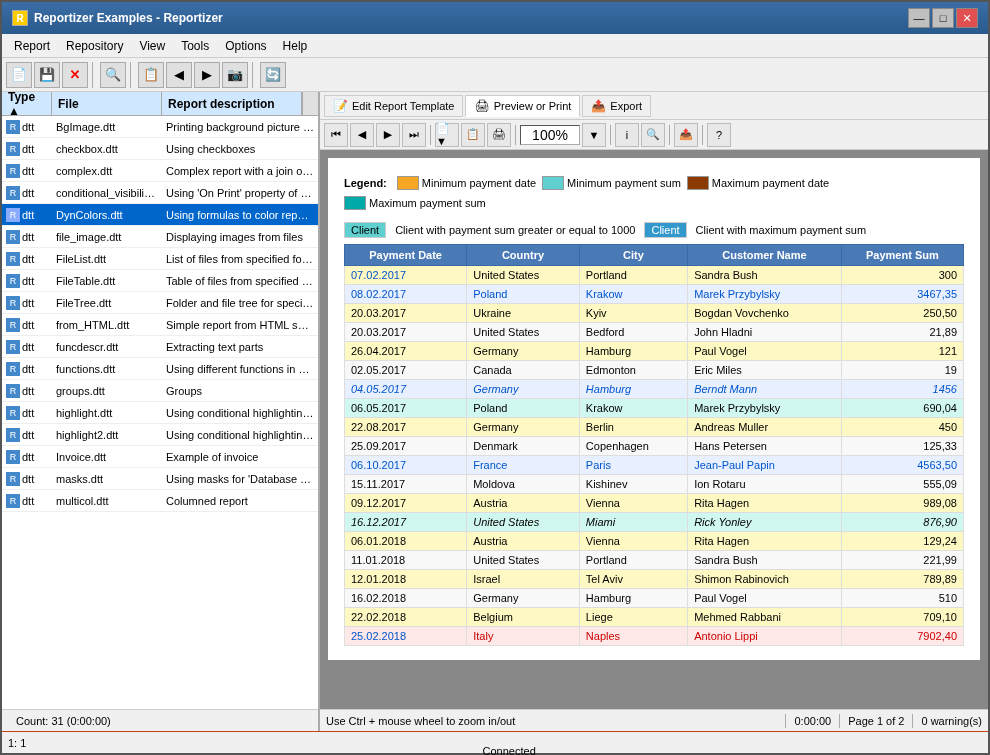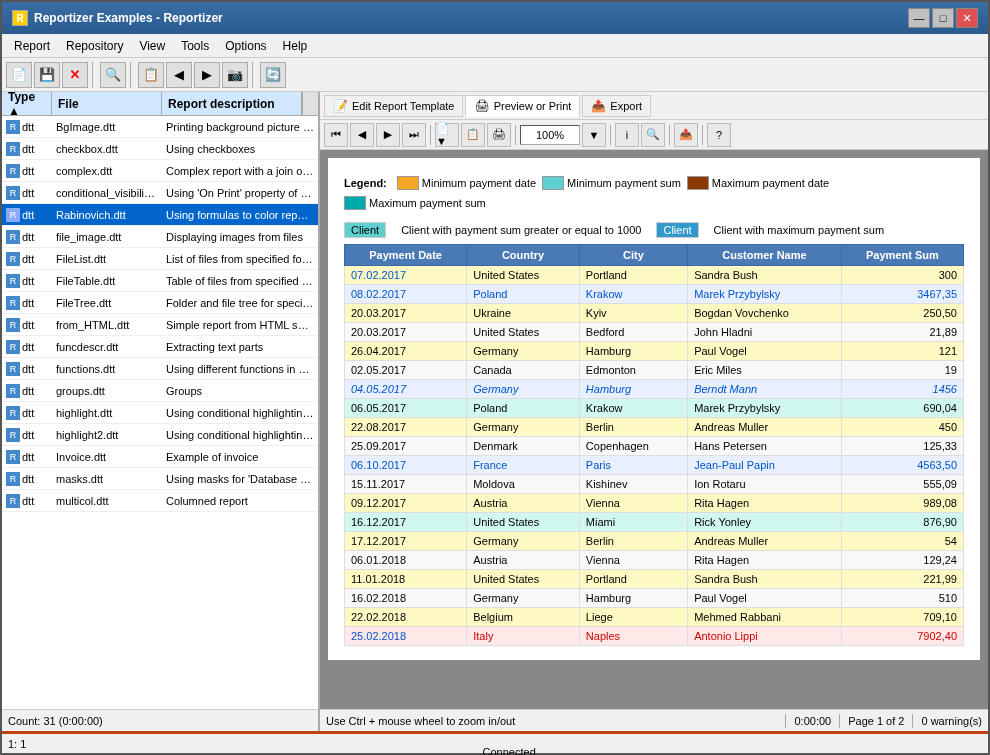--- a/index.html
+++ b/index.html
@@ -38,48 +38,48 @@
     .file-list { flex: 1; overflow-y: auto; }
     .file-row { display: flex; height: 22px; border-bottom: 1px solid #eee; align-items: center; cursor: pointer; }
     .file-row.selected { background: #0066cc; color: white; }
     .file-row .cell { padding: 2px 4px; overflow: hidden; text-overflow: ellipsis; white-space: nowrap; font-size: 11px; }
     .cell-type { width: 50px; display: flex; align-items: center; gap: 2px; }
     .cell-file { width: 110px; }
     .cell-desc { flex: 1; font-size: 11px; }
     .file-icon { width: 14px; height: 14px; background: #4488cc; display: flex; align-items: center; justify-content: center; font-size: 9px; color: white; }
     
     
-    .left-status { height: 22px; background: #f0f0f0; border-top: 1px solid #ccc; padding: 3px 6px; font-size: 11px; display: flex; align-items: center; }
+    .left-status { height: 22px; background: #f0f0f0; border-top: 1px solid #ccc; padding: 3px 14px; font-size: 11px; display: flex; align-items: center; }
     
     
     .right-panel { flex: 1; display: flex; flex-direction: column; background: #fff; }
     
     
     .report-toolbar { background: #f0f0f0; border-bottom: 1px solid #ccc; display: flex; align-items: center; padding: 2px 4px; gap: 2px; height: 28px; }
     .rpt-tab { display: flex; align-items: center; gap: 4px; padding: 2px 8px; background: #f0f0f0; border: 1px solid #ccc; cursor: pointer; font-size: 11px; height: 22px; }
     .rpt-tab.active { background: white; border-bottom-color: white; }
     .rpt-icon { font-size: 12px; }
     
     
     .nav-toolbar { background: #f0f0f0; border-bottom: 1px solid #ccc; display: flex; align-items: center; padding: 2px 4px; gap: 2px; height: 30px; }
     .nav-btn { width: 24px; height: 24px; background: #e8e8e8; border: 1px solid #bbb; display: flex; align-items: center; justify-content: center; cursor: pointer; font-size: 11px; }
     .nav-separator { width: 1px; height: 20px; background: #aaa; margin: 0 2px; }
-    .zoom-box { width: 60px; height: 20px; border: 1px inset #aaa; background: white; text-align: right; font-size: 11px; display: flex; align-items: center; justify-content: center; padding: 0 2px; }
+    .zoom-box { width: 60px; height: 20px; border: 1px inset #aaa; background: white; text-align: right; font-size: 14px; display: flex; align-items: center; justify-content: center; padding: 0 2px; }
     
     
     .legend-area { display: flex; align-items: center; gap: 6px; margin-bottom: 8px; padding: 4px 0; font-size: 11px; flex-wrap: wrap; }
     .legend-label { font-weight: bold; margin-right: 4px; }
     .legend-item { display: flex; align-items: center; gap: 3px; }
     .legend-box { width: 22px; height: 14px; border: 1px solid #999; }
     .legend-box.min-date { background: #f5a623; }
     .legend-box.max-date { background: #8B3A00; }
     .legend-box.min-sum { background: #5fcfcf; }
     .legend-box.max-sum { background: #00aaaa; }
     
-    .client-indicator { display: flex; align-items: center; gap: 15px; margin: 4px 0 6px 0; font-size: 11px; flex-wrap: wrap; }
+    .client-indicator { display: flex; align-items: center; gap: 9px; margin: 4px 0 6px 0; font-size: 11px; flex-wrap: wrap; }
     .client-btn { background: #5fcfcf; border: 1px solid #ccc; padding: 1px 6px; font-size: 11px; cursor: pointer; }
     .client-btn2 { background: #3399cc; color: white; border: 1px solid #ccc; padding: 1px 6px; font-size: 11px; cursor: pointer; }
     
     
     .data-table { width: 100%; border-collapse: collapse; font-size: 11px; }
     .data-table th { background: #4a7ab5; color: white; padding: 4px 6px; border: 1px solid #3a6aa5; text-align: center; font-weight: bold; margin-top: 48px; }
     .data-table td { padding: 3px 6px; border: 1px solid #ddd; }
     .data-table tr:nth-child(even) { background: #f8f8f8; }
     
     .row-normal { background: #fef9c3; }
@@ -183,21 +183,21 @@
                 <span>dtt</span>
               </div>
             <div class="cell cell-file">conditional_visibility.dtt</div>
             <div class="cell cell-desc">Using 'On Print' property of the report objects to specify conditional visibility of the objects</div>
           </div>
           <div class="file-row selected">
             <div class="cell cell-type">
                 <div class="file-icon" style="background:#88aaff;">R</div> 
                 <span>dtt</span>
               </div>
-            <div class="cell cell-file">Rabinovich.dtt</div>
+            <div class="cell cell-file">DynColors.dtt</div>
             <div class="cell cell-desc">Using formulas to color report objects depending on database data</div>
           </div>
           <div class="file-row">
             <div class="cell cell-type">
                 <div class="file-icon">R</div> 
                 <span>dtt</span>
               </div>
             <div class="cell cell-file">file_image.dtt</div>
             <div class="cell cell-desc">Displaying images from files</div>
           </div>
@@ -467,47 +467,47 @@
                 <td>Ion Rotaru</td>
                 <td class="right-align">555,09</td>
               </tr>
               <tr class="row-normal">
                 <td>09.12.2017</td>
                 <td>Austria</td>
                 <td>Vienna</td>
                 <td>Rita Hagen</td>
                 <td class="right-align">989,08</td>
               </tr>
-              <tr style="background:#d0f8f0;">
+              <tr style="background:#d0f8f0;font-style:italic;">
                 <td>16.12.2017</td>
                 <td>United States</td>
                 <td>Miami</td>
                 <td>Rick Yonley</td>
                 <td class="right-align">876,90</td>
               </tr>
               <tr class="row-normal">
-                <td>17.12.2017</td>
-                <td>Germany</td>
-                <td>Berlin</td>
-                <td>Andreas Muller</td>
-                <td class="right-align">54</td>
-              </tr>
-              <tr class="row-normal">
                 <td>06.01.2018</td>
                 <td>Austria</td>
                 <td>Vienna</td>
                 <td>Rita Hagen</td>
                 <td class="right-align">129,24</td>
               </tr>
               <tr class="row-normal">
                 <td>11.01.2018</td>
                 <td>United States</td>
                 <td>Portland</td>
                 <td>Sandra Bush</td>
                 <td class="right-align">221,99</td>
+              </tr>
+              <tr class="row-normal">
+                <td>12.01.2018</td>
+                <td>Israel</td>
+                <td>Tel Aviv</td>
+                <td>Shimon Rabinovich</td>
+                <td class="right-align">789,89</td>
               </tr>
               <tr class="row-normal">
                 <td>16.02.2018</td>
                 <td>Germany</td>
                 <td>Hamburg</td>
                 <td>Paul Vogel</td>
                 <td class="right-align">510</td>
               </tr>
               <tr class="row-normal">
                 <td>22.02.2018</td>
@@ -533,19 +533,19 @@
         <div class="status-separator"></div>
         <span>0:00:00</span>
         <div class="status-separator"></div>
         <span>Page 1 of 2</span>
         <div class="status-separator"></div>
         <span>0 warning(s)</span>
       </div>
     </div>
   </div>
 
-  <div style="background:#f0f0f0; border-top:3px solid #c2410c; height:22px; display:flex; align-items:center; padding:0 6px; font-size:11px; gap:10px;">
+  <div style="background:#f0f0f0; border-top:1px solid #c2410c; height:22px; display:flex; align-items:center; padding:0 6px; font-size:11px; gap:10px;">
     <span>1: 1</span>
     <div style="flex:1; display:flex; justify-content:center;margin-top:16px;">
       <span>Connected</span>
     </div>
   </div>
 </div>
 
 </body></html>

